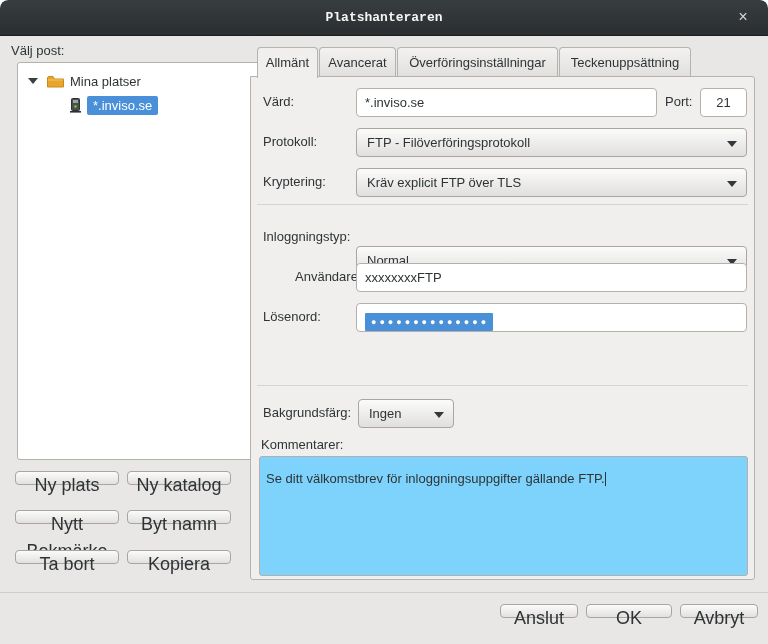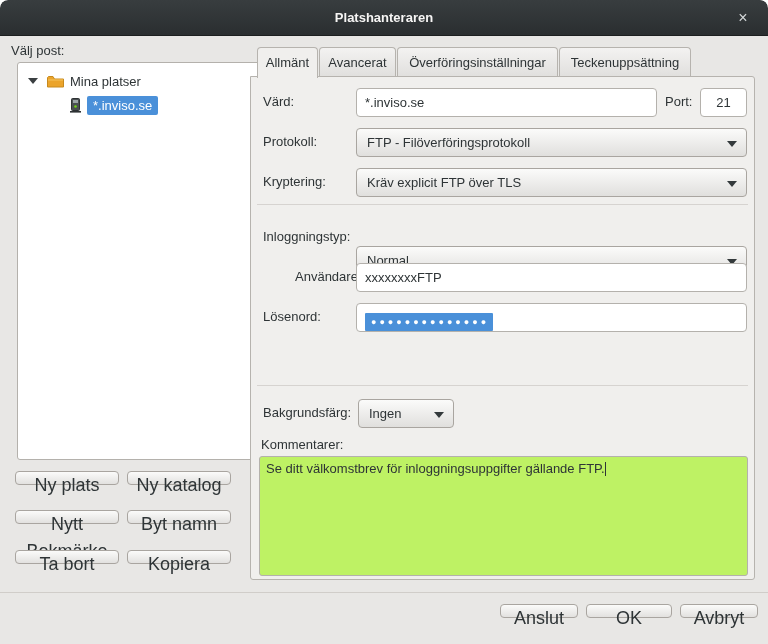--- a/index.html
+++ b/index.html
@@ -6,21 +6,21 @@
   html,body { background:#ffffff; font-family:"Liberation Sans", sans-serif; }
   .window {
     position:relative; width:768px; height:644px;
     background:#e8e7e5; border-radius:8px 8px 0 0; overflow:hidden;
     color:#2e3436; font-size:13px;
   }
   
   .titlebar {
     position:absolute; left:0; top:0; width:768px; height:36px;
     background:linear-gradient(to bottom,#383d3f,#2a2e30);
-    border-radius:8px 8px 0 0; border-bottom:1px solid #1c1f20;
+    border-radius:8px 8px 0 0; border-bottom:1px solid #1c1f20;font-family:Liberation Mono, monospace;
   }
   .titlebar .title {
     position:absolute; left:0; right:0; top:0; height:36px;
     line-height:36px; text-align:center; color:#f6f5f4; font-weight:bold; font-size:13px;
   }
   .close-btn {
     position:absolute; right:6px; top:0; width:38px; height:36px;
     line-height:36px; text-align:center; color:#d3d7d8; font-size:16px; cursor:pointer;
   }
   
@@ -83,22 +83,22 @@
     border-left:5px solid transparent; border-right:5px solid transparent;
     border-top:6px solid #33393b;
   }
   .hsep { position:absolute; height:1px; background:#d6d3d0; }
   .password-sel {
     background:#4a90d9; color:#ffffff; border-radius:1px;
     font-size:9px; letter-spacing:3px; padding:4px 4px 4px 6px; line-height:11px;
   }
   .comments-box {
     position:absolute; left:8px; top:379px; width:489px; height:120px;
-    background:#bef264; border:1px solid #b4b1ac; border-radius:3px;
-    padding:3px 6px; line-height:18px; cursor:text;
+    background:#7dd3fc; border:1px solid #b4b1ac; border-radius:3px;
+    padding:13px 6px; line-height:18px; cursor:text;
   }
   .caret { display:inline-block; width:1px; height:14px; background:#2e3436; vertical-align:text-bottom; }
   .bottom-sep { position:absolute; left:0; right:0; top:592px; height:1px; background:#d0cdc9; }
 </style>
 </head>
 <body>
 
 <div class="window">
 
   <div class="titlebar">

